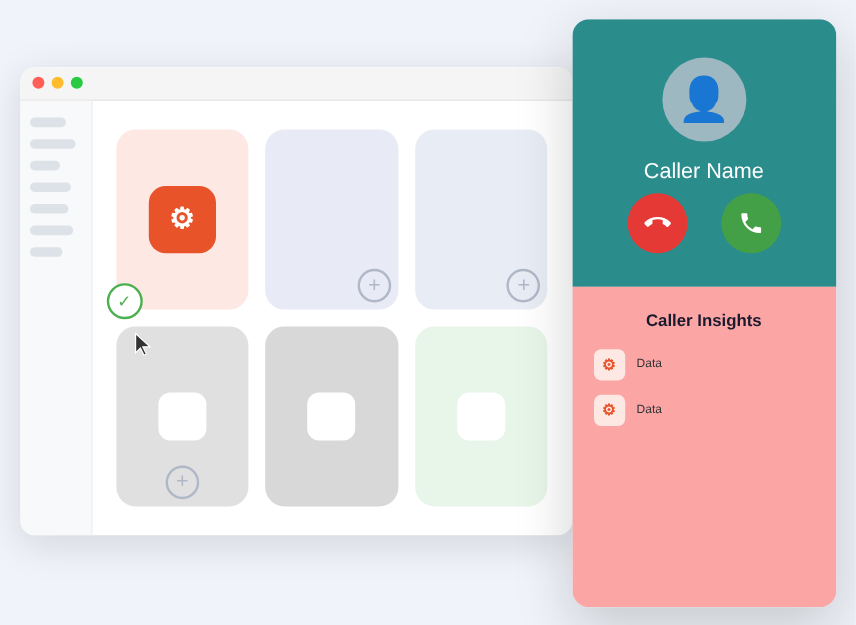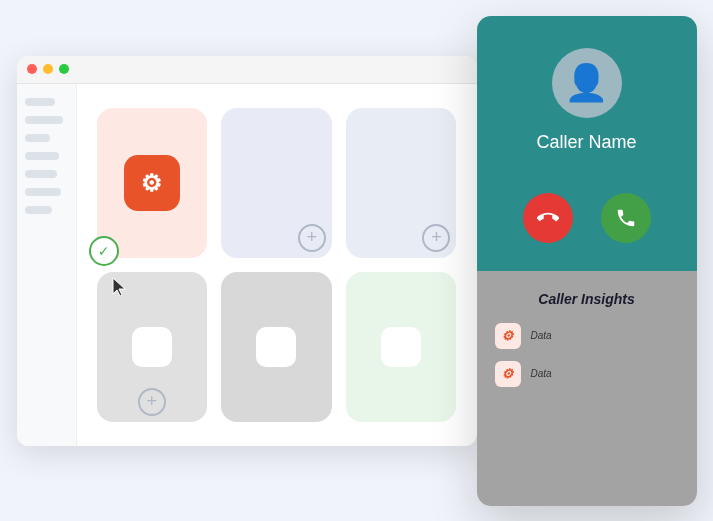--- a/index.html
+++ b/index.html
@@ -215,21 +215,21 @@
 
     .avatar-icon {
       color: #c8d8e0;
       font-size: 36px;
     }
 
     .caller-name {
       color: white;
       font-size: 18px;
       font-weight: 500;
-      margin-bottom: 40px;
+      margin-bottom: 8px;
       text-align: center;
     }
 
     .call-buttons {
       display: flex;
       gap: 28px;
       justify-content: center;
     }
 
     .call-btn {
@@ -246,24 +246,23 @@
 
     .call-btn-decline {
       background: #e53935;
     }
 
     .call-btn-accept {
       background: #43a047;
     }
 
     .phone-bottom {
-      background: #a3a3a3;
+      background: #fca5a5;
       flex: 1;
       padding: 20px 18px;
-      font-style: italic;
     }
 
     .caller-insights-title {
       font-size: 14px;
       font-weight: 700;
       color: #1a1a2e;
       margin-bottom: 16px;
       text-align: center;
     }
 

